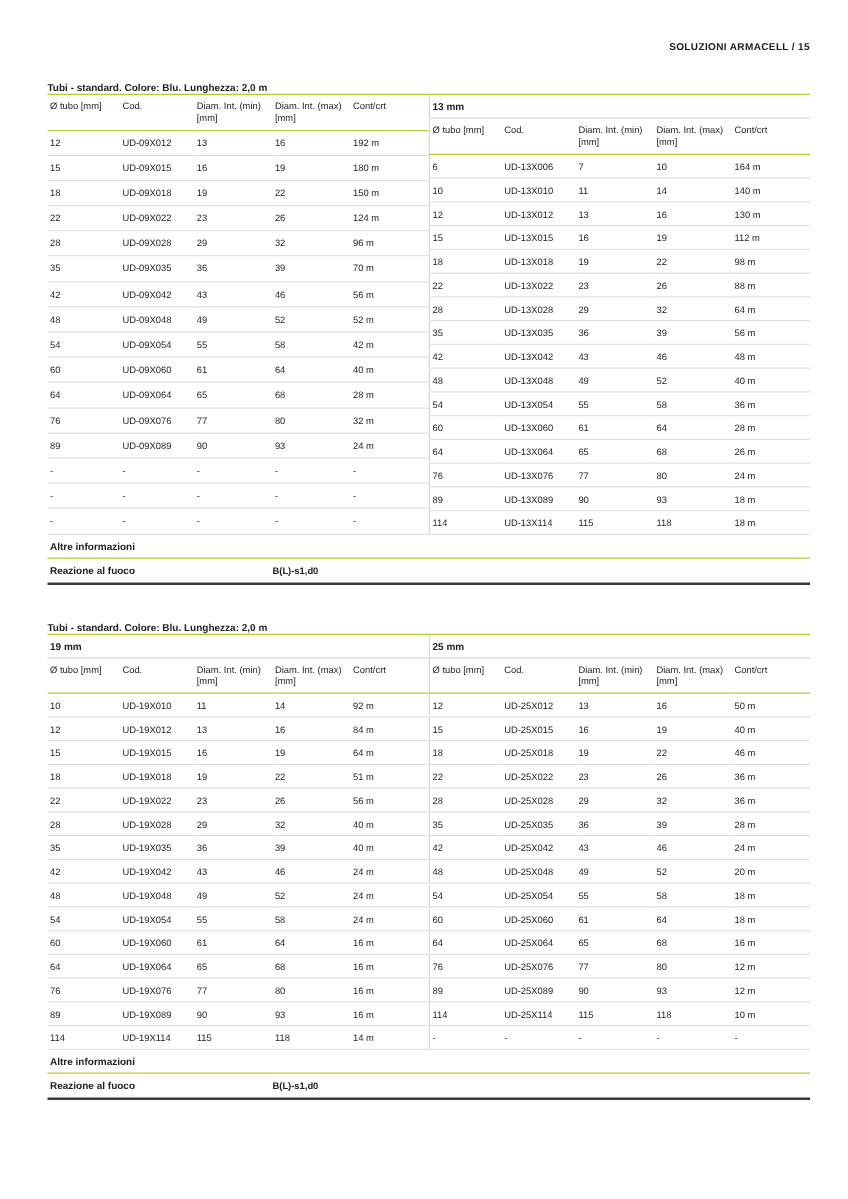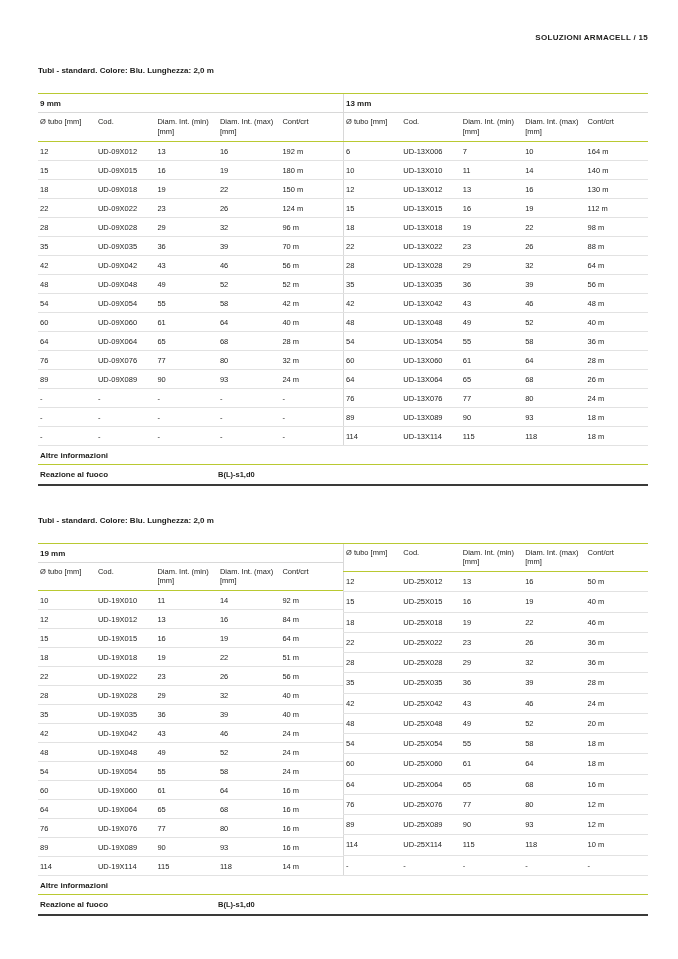--- a/index.html
+++ b/index.html
@@ -7,21 +7,21 @@
     --rule-gray:#d8d8d8;
     --rule-dark:#3a3a39;
     --ink:#1d1d1b;
   }
   html,body{margin:0;padding:0;background:#fff;}
   body{font-family:"Liberation Sans", sans-serif;color:var(--ink);}
   .page{position:relative;width:678px;height:959px;background:#fff;overflow:hidden;}
   .page-header{position:absolute;top:33px;right:30px;font-size:8px;font-weight:bold;letter-spacing:.3px;}
   .content{position:absolute;left:38px;right:30px;top:66px;}
   .section + .section{margin-top:30px;}
-  .section-title{font-size:8px;font-weight:bold;padding-bottom:18px;border-bottom:1px solid var(--accent);}
+  .section-title{font-size:8px;font-weight:bold;padding-bottom:0;border-bottom:1px solid var(--accent);}
   .tables{display:flex;width:100%;}
   table{width:50%;border-collapse:collapse;table-layout:fixed;}
   table.right-half{border-left:1px solid var(--rule-gray);padding-left:48px;}
   th,td{text-align:left;vertical-align:top;overflow:hidden;white-space:normal;}
   .size-row th{font-size:8px;font-weight:bold;padding:5px 2px 4px 2px;border-bottom:1px solid var(--rule-gray);}
   .head-row th{font-size:7.5px;font-weight:normal;line-height:1.3;padding:4px 3px 4px 2px;border-bottom:1px solid var(--accent);}
   tbody td{font-size:7.5px;padding:5px 3px 4px 2px;border-bottom:1px solid #e2e2e2;line-height:1.2;}
   .altre-row{font-size:8px;font-weight:bold;padding:5px 2px 4px 2px;border-bottom:1px solid var(--accent);}
   .reazione-row{display:flex;align-items:baseline;font-size:7.5px;padding:5px 2px 5px 2px;border-bottom:2px solid var(--rule-dark);}
   .reazione-label{display:inline-block;width:178px;font-weight:bold;font-size:8px;}
@@ -41,23 +41,20 @@
       <div class="tables">
         <table class="left-half">
           <colgroup>
               <col class="c1">
               <col class="c2">
               <col class="c3">
               <col class="c4">
               <col class="c5">
             </colgroup>
         <thead>
-              <tr class="size-row">
-                <th colspan="5">9 mm</th>
-              </tr>
               <tr class="head-row">
                 <th>Ø tubo [mm]</th>
                 <th>Cod.</th>
                 <th>Diam. Int. (min) [mm]</th>
                 <th>Diam. Int. (max) [mm]</th>
                 <th>Cont/crt</th>
               </tr>
             </thead>
             <tbody>
               <tr>
@@ -450,20 +447,23 @@
           </table>
         <table class="right-half">
           <colgroup>
               <col class="c1">
               <col class="c2">
               <col class="c3">
               <col class="c4">
               <col class="c5">
             </colgroup>
         <thead>
+              <tr class="size-row">
+                <th colspan="5">25 mm</th>
+              </tr>
               <tr class="head-row">
                 <th>Ø tubo [mm]</th>
                 <th>Cod.</th>
                 <th>Diam. Int. (min) [mm]</th>
                 <th>Diam. Int. (max) [mm]</th>
                 <th>Cont/crt</th>
               </tr>
             </thead>
             <tbody>
               <tr>

